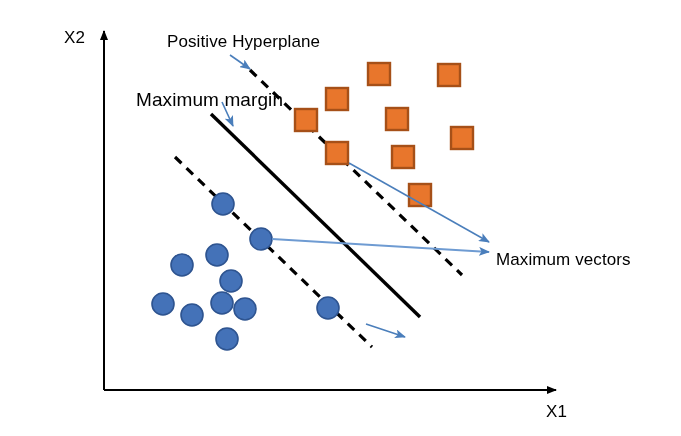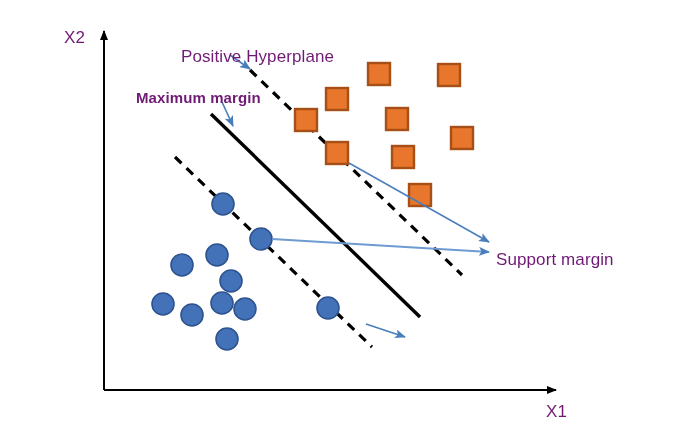--- a/index.html
+++ b/index.html
@@ -22,39 +22,39 @@
   #svm-canvas {
     position: absolute;
     left: 0;
     top: 0;
     width: 681px;
     height: 436px;
   }
   .fig-label {
     position: absolute;
     white-space: nowrap;
-    color: #701a75;
+    color: #000000;
     font-family: "Liberation Sans", sans-serif;
   }
   .axis-label {
     font-size: 17px;
     letter-spacing: 0.2px;
   }
   .annot-label {
     font-size: 17px;
     letter-spacing: 0.1px;
   }
   .annot-label-bold {
-    font-size: 15px;
-    font-weight: bold;
+    font-size: 19px;
+    font-weight: normal;
     letter-spacing: 0.1px;
   }
   #label-x2 { left: 64px; top: 28px; }
   #label-x1 { left: 546px; top: 402px; text-align: right; }
-  #label-positive-hyperplane { left: 181px; top: 32px; margin-top: 15px; }
+  #label-positive-hyperplane { left: 167px; top: 32px; }
   #label-negative-hyperplane { left: 382px; top: 337px; }
   #label-maximum-margin { left: 136px; top: 89px; }
   #label-support-vectors { left: 496px; top: 250px; }
 </style>
 </head>
 <body>
 
 <div id="svm-figure">
 
   <svg id="svm-canvas" viewBox="0 0 681 436">
@@ -111,15 +111,15 @@
       <line x1="349" y1="163" x2="489" y2="242" stroke="#4A7EBB" stroke-width="1.5" marker-end="url(#blue-arrow)"></line>
       <line x1="272" y1="239" x2="489" y2="252" stroke="#6E9BD2" stroke-width="2.2" marker-end="url(#blue-arrow)"></line>
     </g>
   </svg>
 
   <div class="fig-label axis-label" id="label-x2">X2</div>
   <div class="fig-label axis-label" id="label-x1">X1</div>
 
   <div class="fig-label annot-label" id="label-positive-hyperplane">Positive Hyperplane</div>
   <div class="fig-label annot-label-bold" id="label-maximum-margin">Maximum margin</div>
-  <div class="fig-label annot-label" id="label-support-vectors">Support margin</div>
+  <div class="fig-label annot-label" id="label-support-vectors">Maximum vectors</div>
 
 </div>
 
 </body></html>

